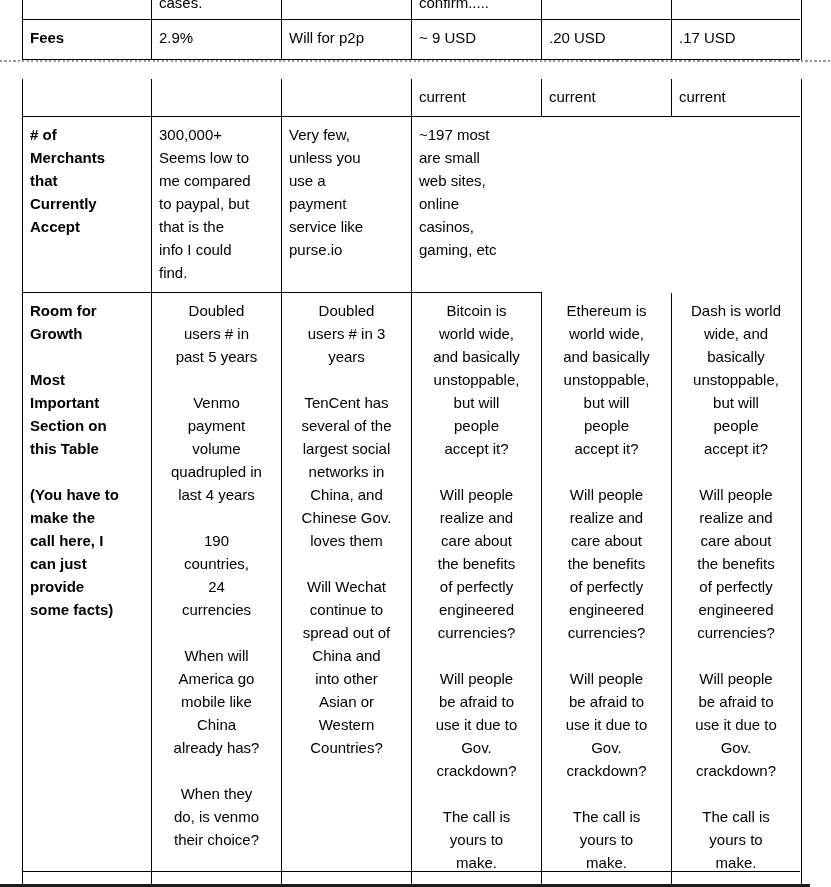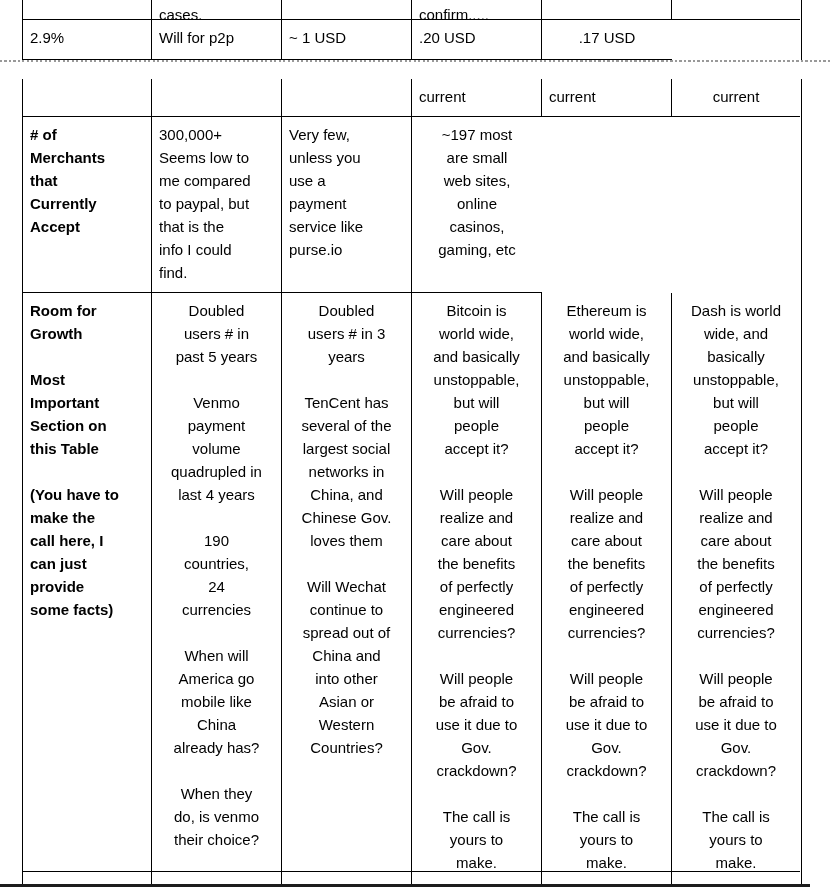--- a/index.html
+++ b/index.html
@@ -35,27 +35,27 @@
   .r-room  { height:579px; }
   .r-stuff { height:48px; }
   .cell {
     box-sizing:border-box;
     border-right:1.5px solid #000;
     border-bottom:1.5px solid #000;
     padding:6px 7px 4px 7px;
     white-space:pre-line;
     overflow:hidden;
   }
-  .row .cell:last-child { border-right:none;text-align:center; }
+  .row .cell:last-child { border-right:none; }
   .r-stuff .cell { border-bottom:none; }
   .al { text-align:left; }
   .ac { text-align:center; }
   .hd { font-weight:bold; }
   .cut { display:block; margin-top:-9px; }
-  .r-top .cell { padding-top:12px; }
+  .r-top .cell { padding-top:0; }
   .pbreak {
     position:absolute;
     left:0; top:60px;
     width:831px; height:2px;
     background:repeating-linear-gradient(90deg,#999999 0 2px,transparent 2px 4.5px);
   }
   .bottom-bar {
     position:absolute;
     left:0; top:883.5px;
     width:810px; height:3.5px;
@@ -70,23 +70,24 @@
   <div class="seg seg-a">
     <div class="row r-top">
       <div class="cell al hd"><span class="cut"></span></div>
       <div class="cell al"><span class="cut">cases.</span></div>
       <div class="cell al"><span class="cut"></span></div>
       <div class="cell al"><span class="cut">confirm.....</span></div>
       <div class="cell al"><span class="cut"></span></div>
       <div class="cell al"><span class="cut"></span></div>
     </div>
     <div class="row r-fees">
+      <div class="cell al hd">Fees</div>
       <div class="cell al">2.9%</div>
       <div class="cell al">Will for p2p</div>
-      <div class="cell al">~ 1 USD</div>
+      <div class="cell al">~ 9 USD</div>
       <div class="cell al">.20 USD</div>
       <div class="cell al">.17 USD</div>
     </div>
   </div>
 
   <div class="pbreak"></div>
 
   <div class="seg seg-b">
     <div class="row r-current">
       <div class="cell al hd"></div>

